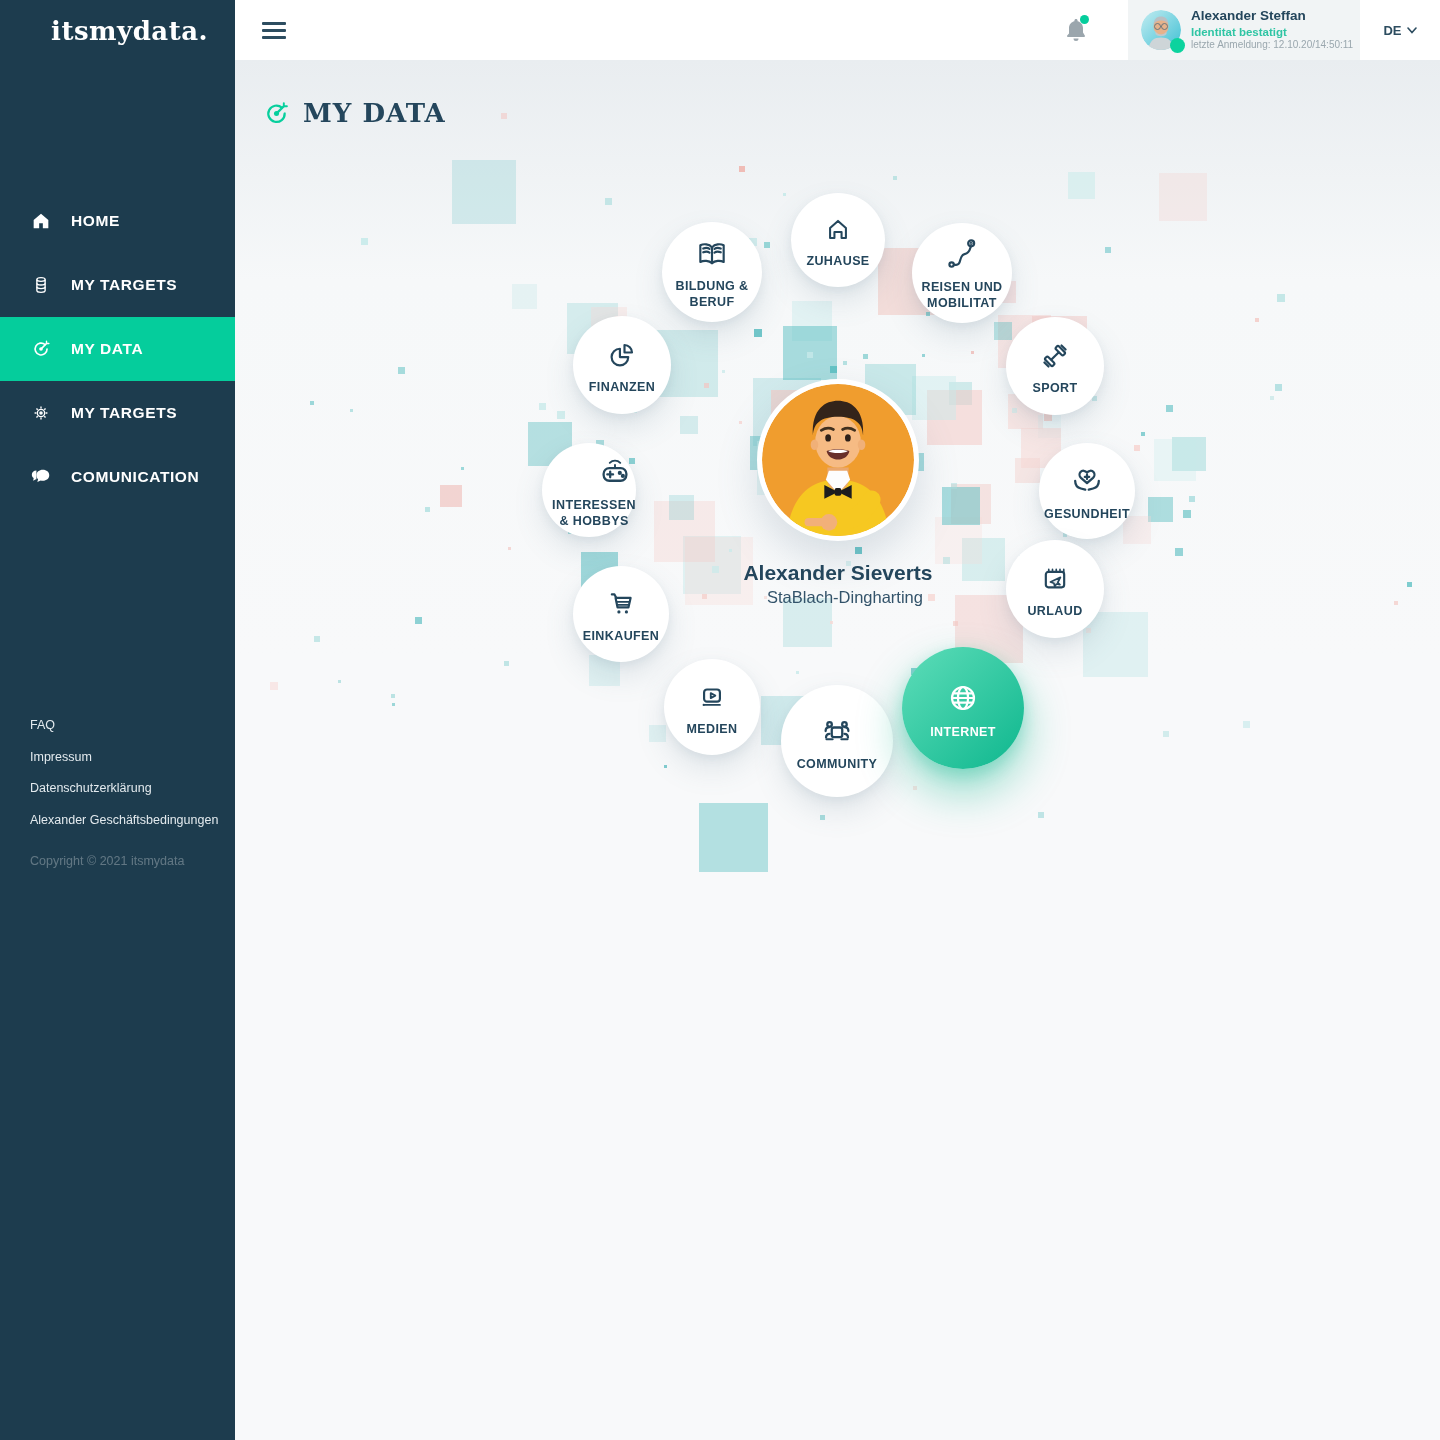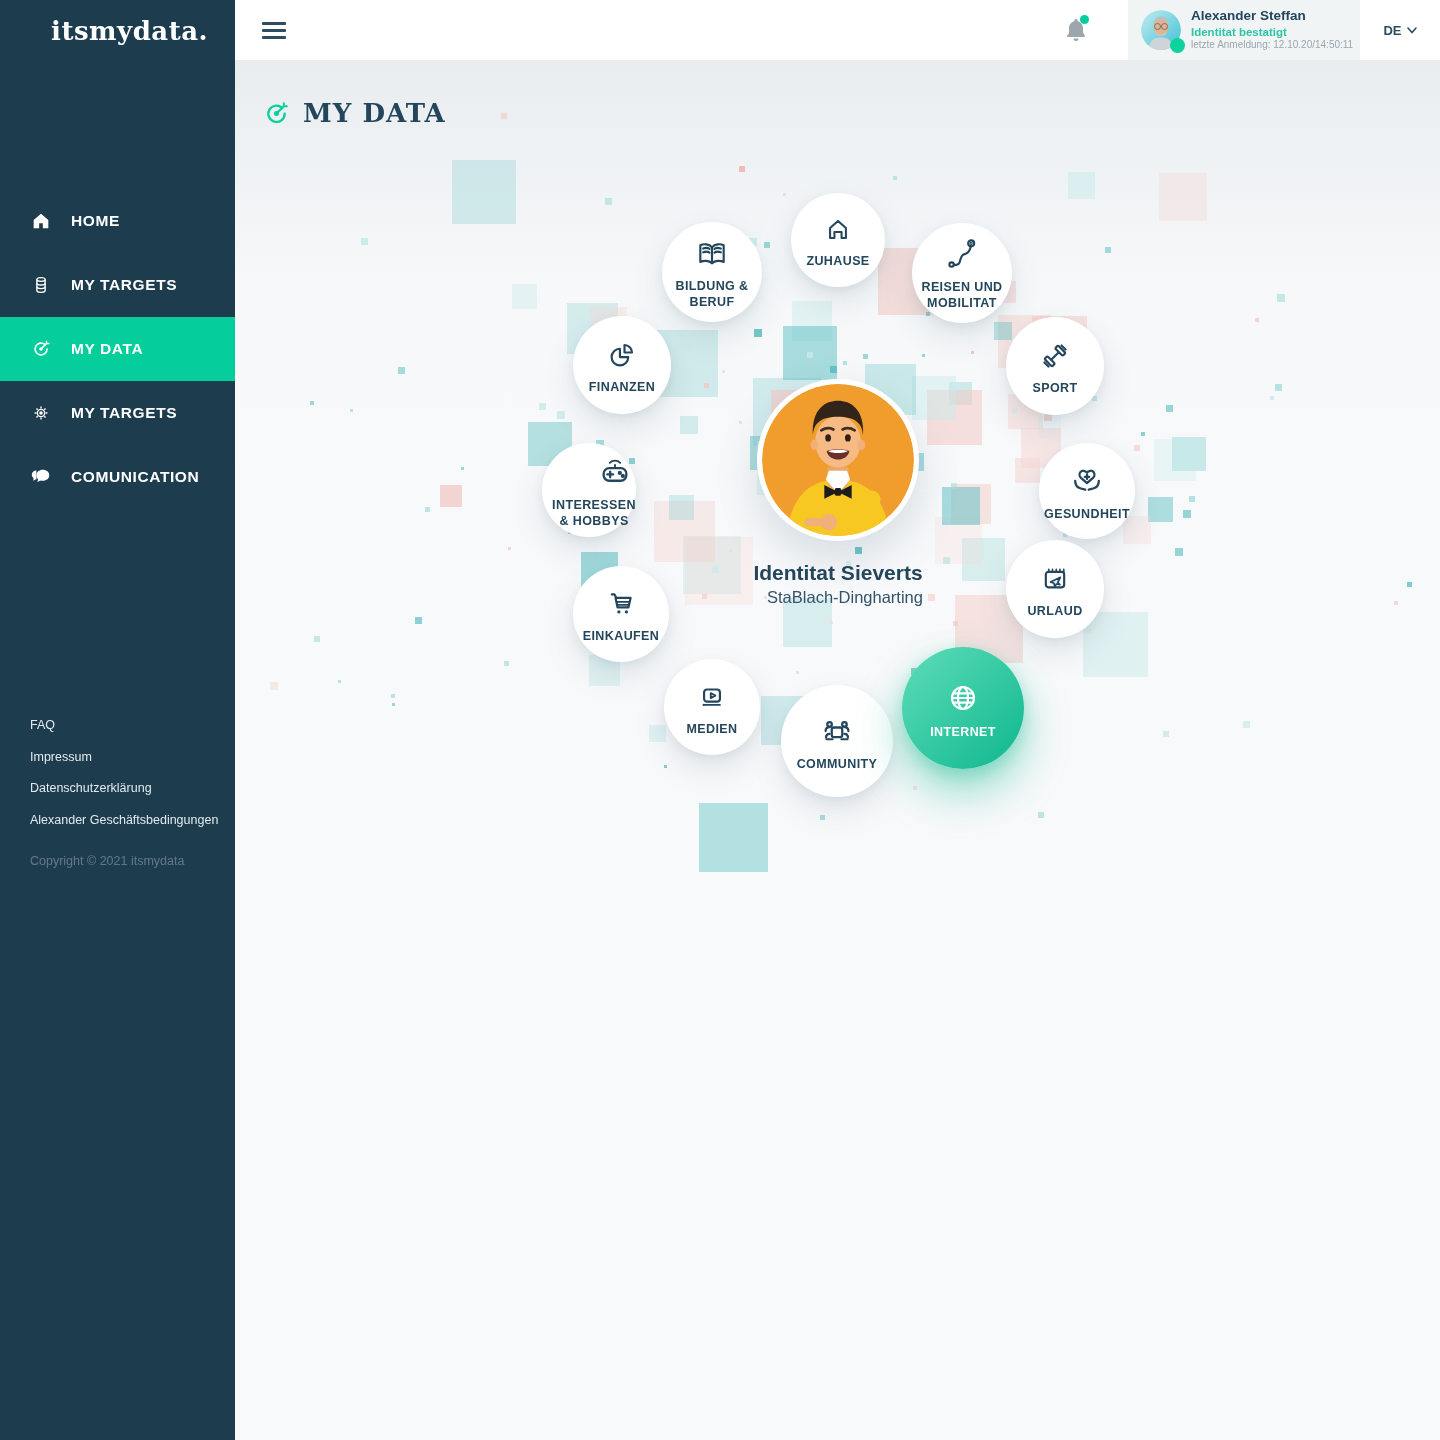--- a/index.html
+++ b/index.html
@@ -392,21 +392,21 @@
         <path d="M42.5 44 C44 51.5 56 51.5 57.5 44 C54 42.5 46 42.5 42.5 44 Z" fill="#69302a"></path>
         <path d="M43.5 44 C47 42.9 53 42.9 56.5 44 C54 45.8 46 45.8 43.5 44 Z" fill="#ffffff"></path>
         <path d="M42 63 L50 72 L58 63 L56 57 L44 57 Z" fill="#fdfdfd"></path>
         <path d="M50 71 L41 66.5 L41 75.5 Z M50 71 L59 66.5 L59 75.5 Z" fill="#1d1d1f"></path>
         <rect x="47.8" y="68.5" width="4.4" height="5" rx="1.2" fill="#1d1d1f"></rect>
         <path d="M72 76 C66 87 58 91 46 91" fill="none" stroke="#f6c821" stroke-width="12" stroke-linecap="round"></path>
         <circle cx="44" cy="91" r="5.5" fill="#f2b079"></circle>
         <rect x="28" y="88.2" width="16" height="5.4" rx="2.7" fill="#f2b079"></rect>
       </svg>
     </div>
-    <div class="center-name" style="left:403px; top:501px;">Identitat Sieverts</div>
+    <div class="center-name" style="left:403px; top:501px;">Alexander Sieverts</div>
     <div class="center-loc" style="left:410px; top:528px;">StaBlach-Dingharting</div>
   <div class="bubble" style="left: 556px; top: 133px; width: 94px; height: 94px;">
         <span class="b-icon">
           <svg viewBox="0 0 48 48" width="38" height="38">
             <path fill="none" stroke="currentColor" stroke-width="2.6" stroke-linecap="round" stroke-linejoin="round" d="M14 34 V21.5 L24 12.5 L34 21.5 V34 H28.5 V26.5 H19.5 V34 Z"></path>
           </svg>
         </span>
         <span class="b-label">ZUHAUSE</span>
       </div>
       <div class="bubble" style="left: 677px; top: 163px; width: 100px; height: 100px;">

